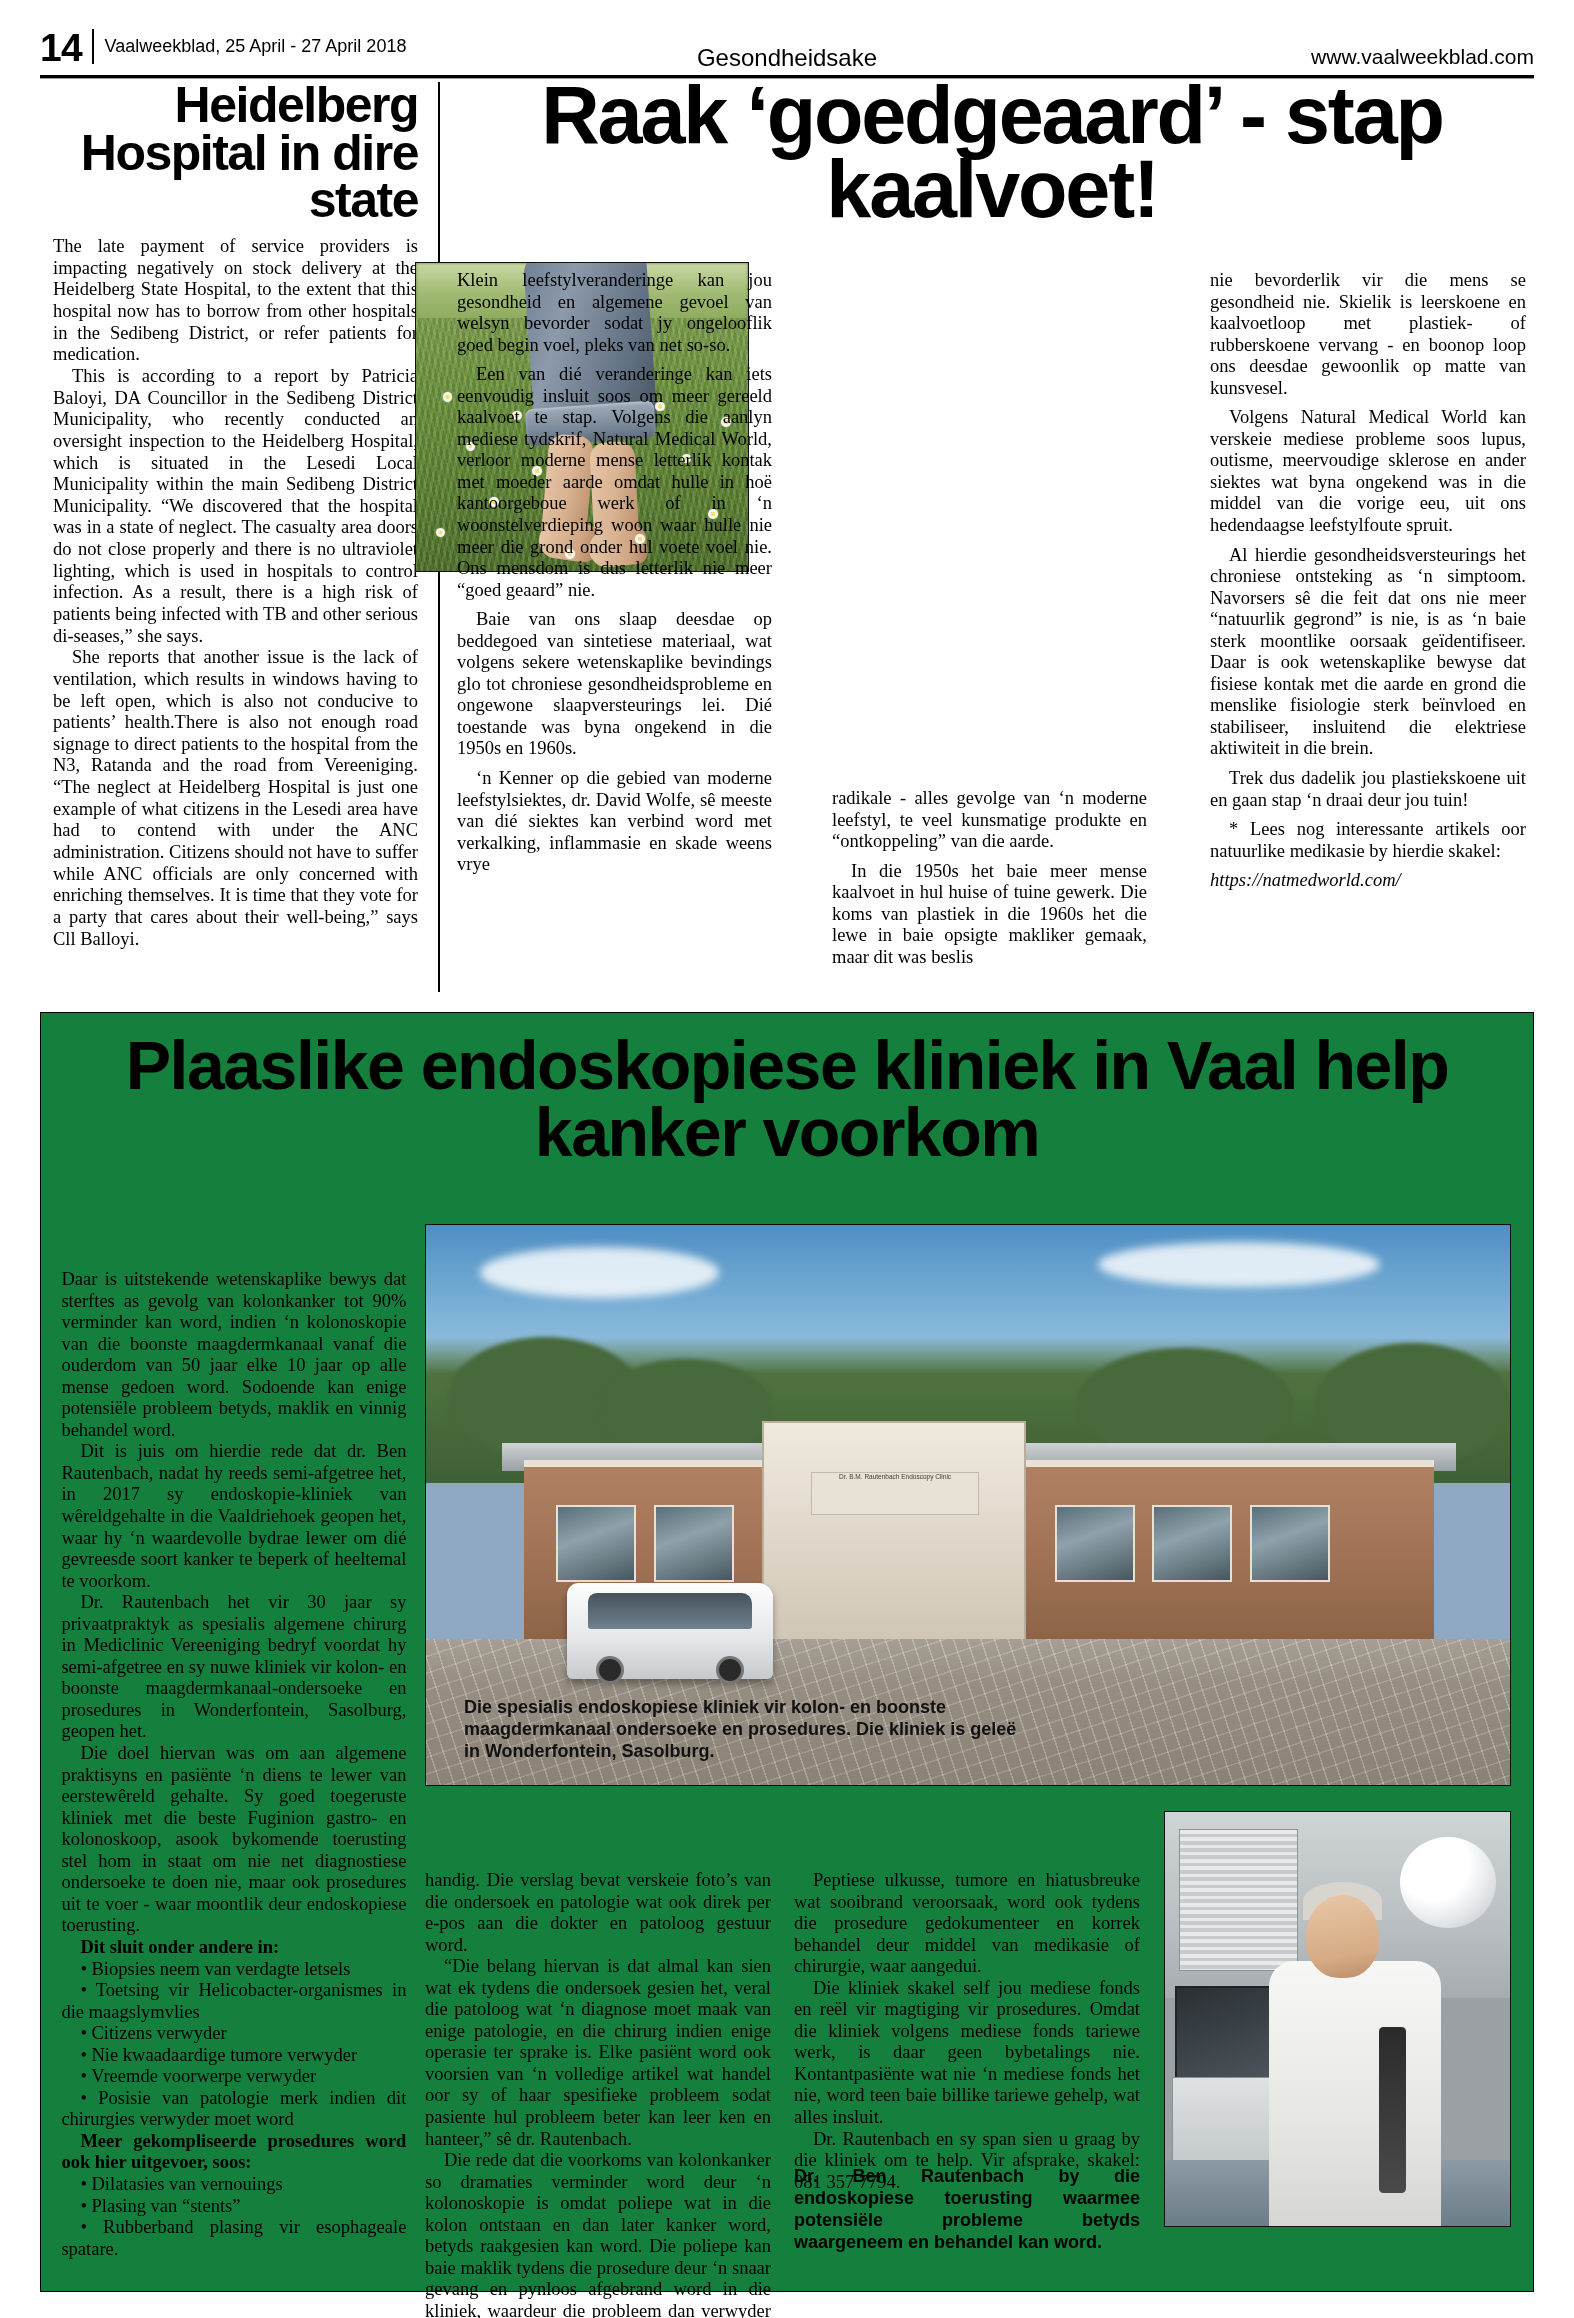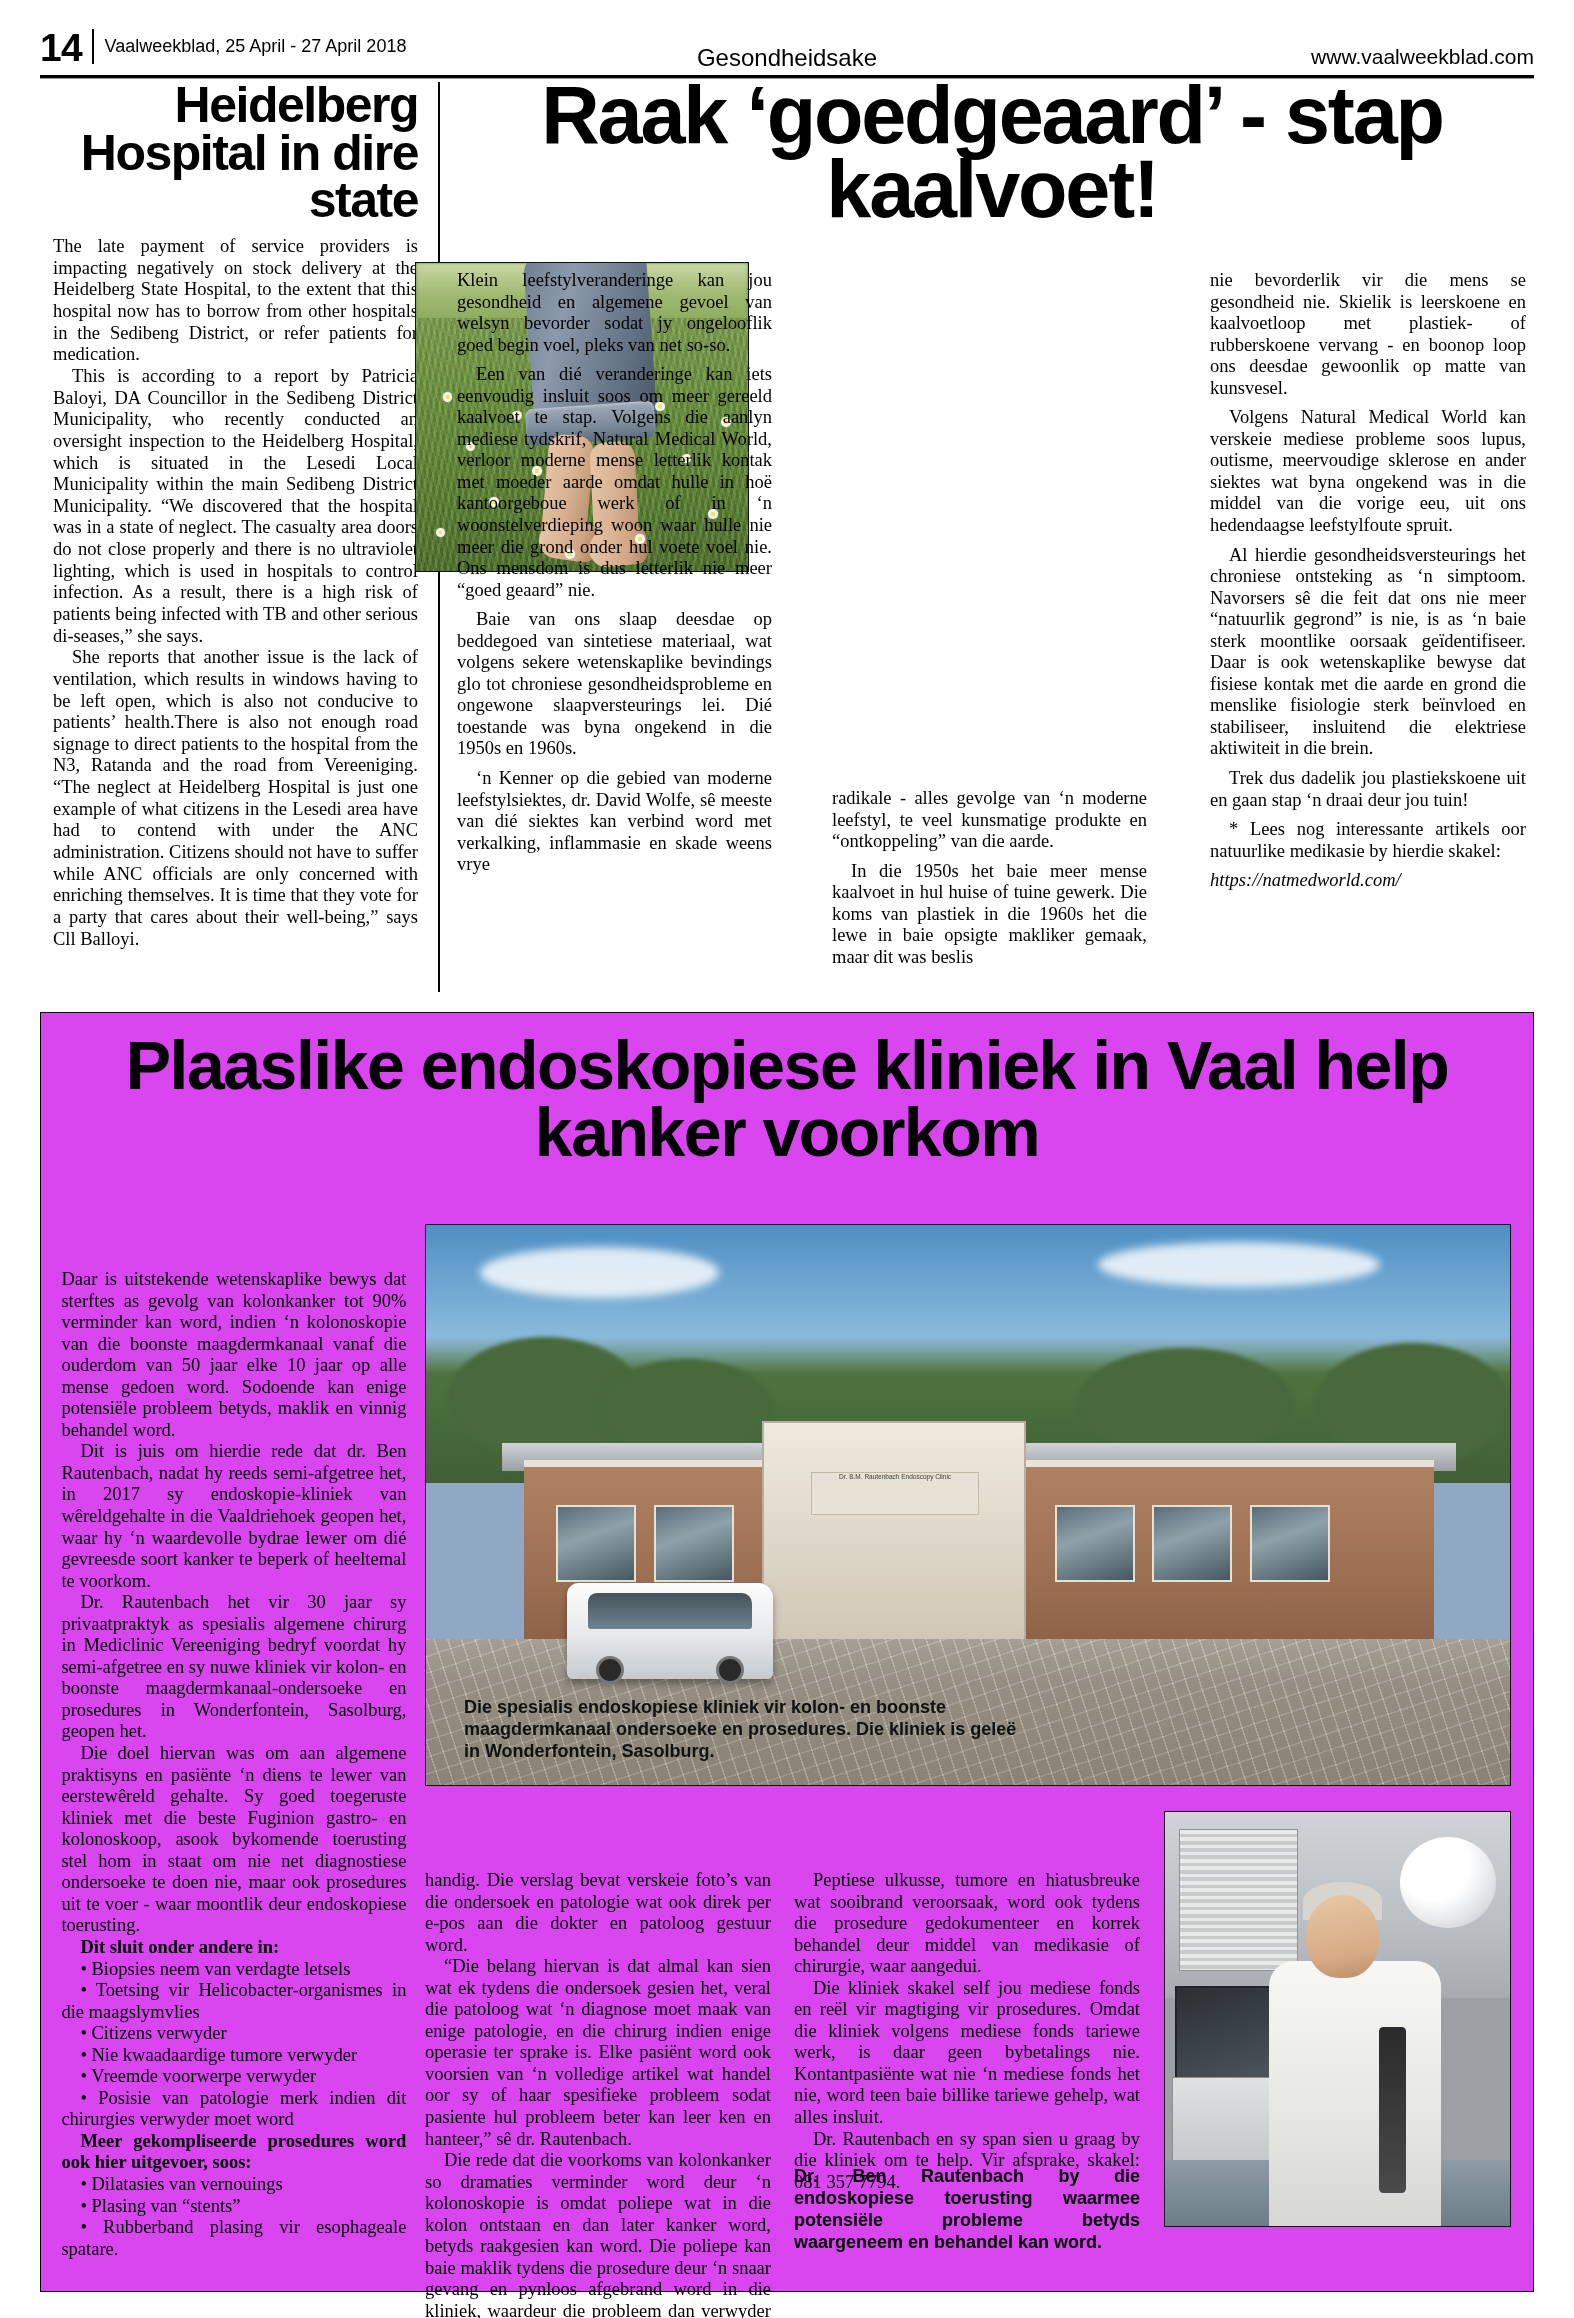--- a/index.html
+++ b/index.html
@@ -190,21 +190,21 @@
     border-radius: 25px 14.5px 14.5px 22px;
   }
   .photo-feet .foot.l { left: 37%; top: 84%; transform: rotate(8deg); }
   .photo-feet .foot.r { left: 52%; top: 86%; transform: rotate(-6deg); }
 
   
   .bottom-section {
     position: absolute;
     left: 40px; top: 1012px;
     width: 1494px; height: 1280px;
-    background: #d946ef;
+    background: #15803d;
     box-sizing: border-box;
     border: 1.5px solid #000;
   }
   .bottom-headline {
     font-family: "Liberation Sans", sans-serif;
     font-weight: bold;
     font-size: 68px;
     line-height: 0.98;
     text-align: center;
     letter-spacing: -1.5px;

